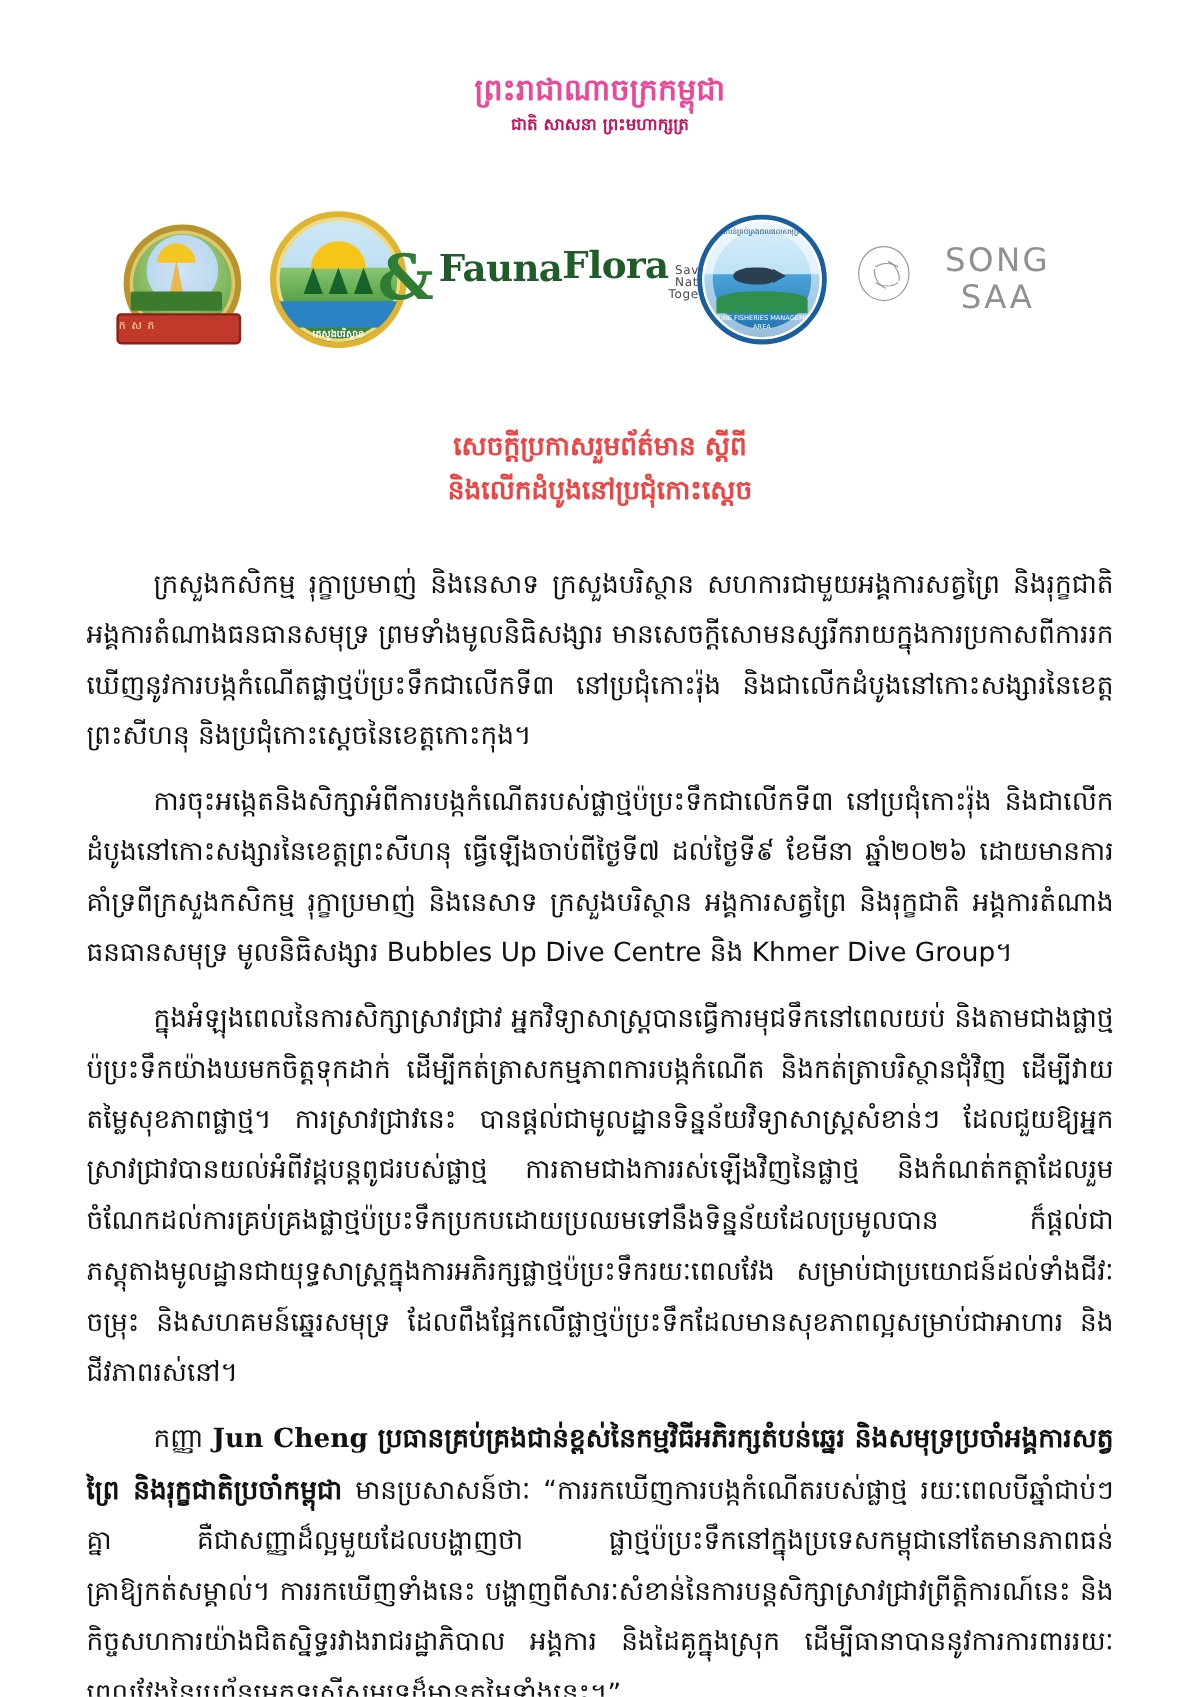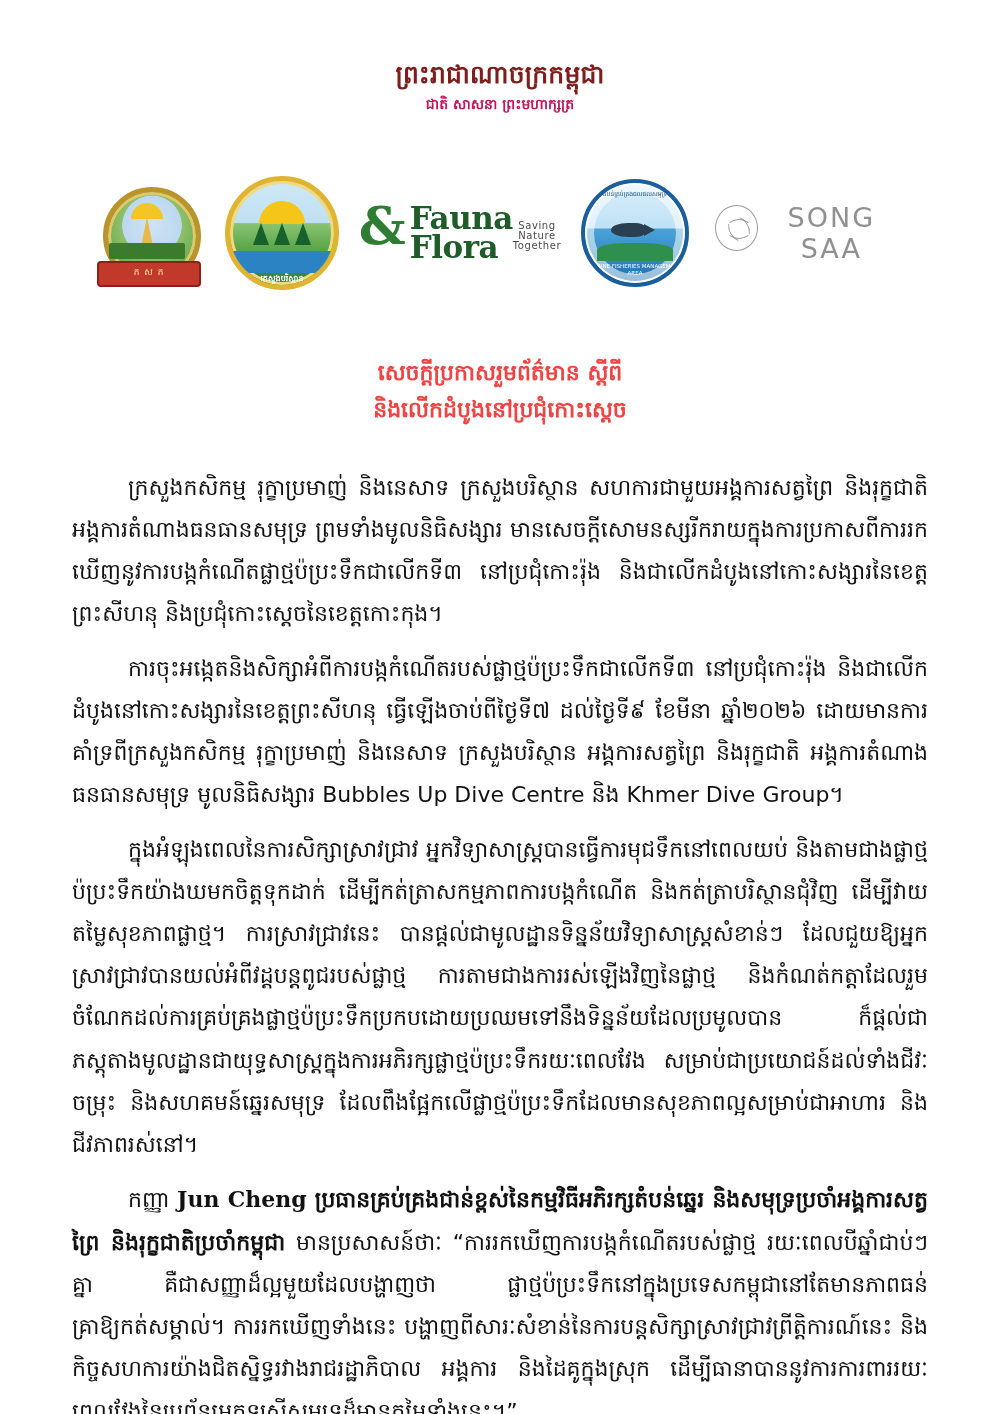--- a/index.html
+++ b/index.html
@@ -22,21 +22,21 @@
     padding: 58px 72px 40px 72px;
   }
 
   
   .header {
     text-align: center;
   }
   .header .line1 {
     font-size: 25px;
     font-weight: bold;
-    color: #7f1d1d;
+    color: #ec4899;
     letter-spacing: 0.2px;
     line-height: 1.35;
   }
   .header .line2 {
     font-size: 14px;
     font-weight: bold;
     color: #be185d;
     line-height: 1.5;
     margin-top: 2px;
   }
@@ -96,21 +96,20 @@
   .emblem .ribbon {
     position: absolute;
     left: 2px; bottom: 2px;
     width: 100px; height: 22px;
     background: #c0392b;
     border-radius: 4px;
     border: 2px solid #8c2017;
   }
   .emblem .ribbon span {
     display: block;
-    text-align: center;
     font-size: 9px;
     color: #ffe9a8;
     line-height: 18px;
     letter-spacing: 1px;
   }
 
   
   .moe {
     width: 104px; height: 104px;
     border-radius: 50%;
@@ -171,21 +170,21 @@
   .ff .amp {
     font-family: "DejaVu Serif", "Liberation Serif", serif;
     font-size: 52px;
     color: #2e7d32;
     font-weight: bold;
     line-height: 0.9;
     margin-right: 4px;
   }
   .ff .words {
     display: flex;
-    flex-direction: column;
+    flex-direction: row;
     font-family: "DejaVu Serif", "Liberation Serif", serif;
     font-weight: bold;
     font-size: 31px;
     color: #1f5c2a;
     letter-spacing: -0.5px;
   }
   .ff .words span:last-child { margin-top: -2px; }
   .ff .tag {
     margin-top: 6px;
     font-size: 10px;

